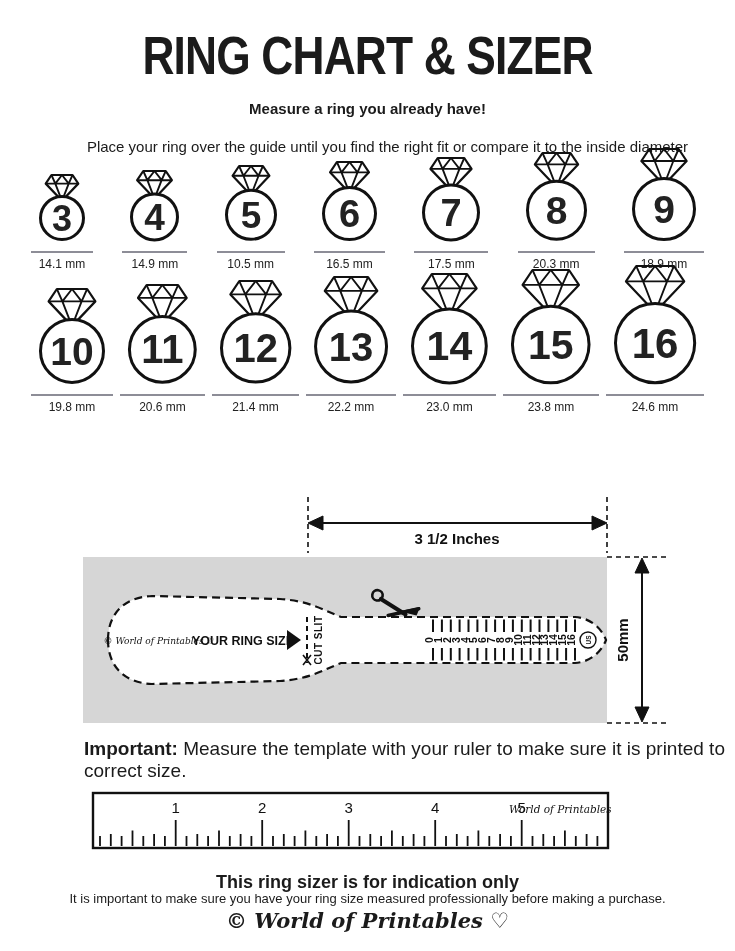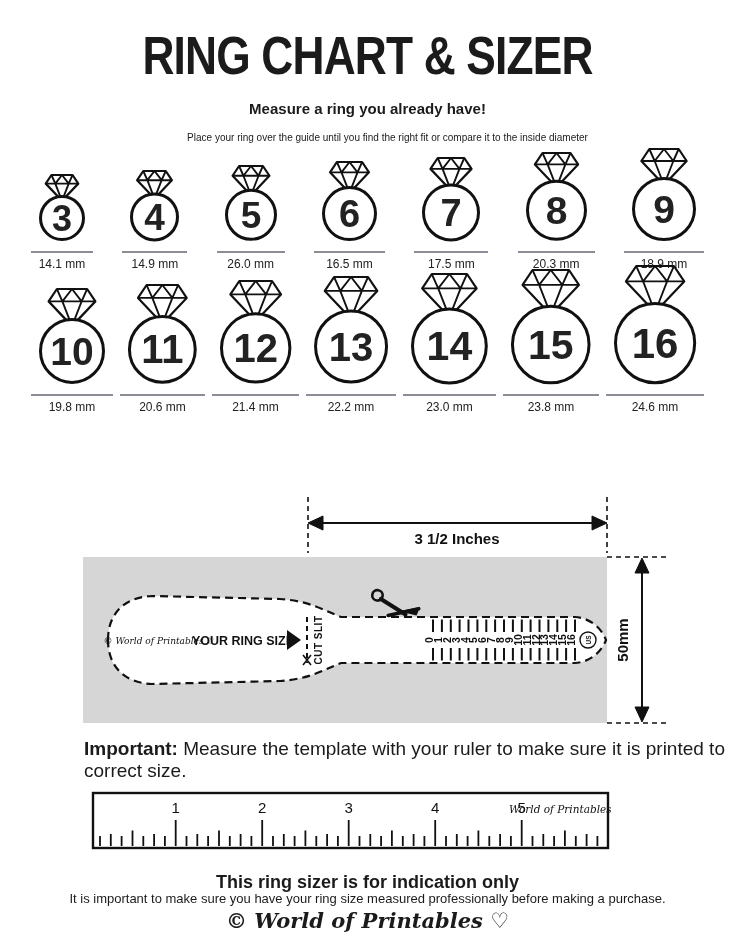--- a/index.html
+++ b/index.html
@@ -8,21 +8,21 @@
     background:#ffffff;color:#1b1b1b;
     font-family:"Liberation Sans", sans-serif;
   }
   .abs{position:absolute;}
   .center{left:0;right:0;text-align:center;}
   .page-title{
     top:24px;font-size:54px;font-weight:bold;letter-spacing:-1px;
     transform:scaleX(0.82);transform-origin:center;white-space:nowrap;
   }
   .sub-bold{top:100px;font-size:15px;font-weight:bold;}
-  .sub-text{top:132px;font-size:10px;padding-left:40px;}
+  .sub-text{top:138px;font-size:15px;padding-left:40px;}
   .ring-row{
     position:absolute;left:31px;width:673px;display:flex;
     justify-content:space-between;align-items:flex-end;
   }
   .ring-row-1{top:171px;height:100px;}
   .ring-row-2{top:288px;height:126px;}
   .ring-cell{display:flex;flex-direction:column;align-items:center;}
   .ring-line{border-top:2px solid #8d8d97;margin-top:5px;}
   .ring-mm{font-size:12px;margin-top:4px;color:#222;white-space:nowrap;}
   .sizer-svg{left:55px;top:483px;}
@@ -70,21 +70,21 @@
     <div class="ring-cell">
         <svg width="64" height="83" viewBox="0 0 64 83">
           <g transform="translate(32,3) scale(1.083)" fill="none" stroke="#111" stroke-width="2.03" stroke-linejoin="round">
             <path d="M -17 9 L -11 0 L 11 0 L 17 9 L 0 27 Z"></path>
             <path d="M -17 9 H 17 M -11 0 L -7 9 M 11 0 L 7 9 M 0 0 L -7 9 M 0 0 L 7 9 M -7 9 L 0 27 M 7 9 L 0 27" stroke-width="1.73"></path>
           </g>
           <circle cx="32" cy="51.8" r="24.5" fill="#fff" stroke="#111" stroke-width="3"></circle>
           <text x="32" y="64.8" text-anchor="middle" font-size="37" font-weight="bold" fill="#222">5</text>
         </svg>
         <div class="ring-line" style="width:68px"></div>
-        <div class="ring-mm">26.0 mm</div>
+        <div class="ring-mm">10.5 mm</div>
       </div>
     <div class="ring-cell">
         <svg width="67" height="87" viewBox="0 0 67 87">
           <g transform="translate(33.5,3) scale(1.146)" fill="none" stroke="#111" stroke-width="1.92" stroke-linejoin="round">
             <path d="M -17 9 L -11 0 L 11 0 L 17 9 L 0 27 Z"></path>
             <path d="M -17 9 H 17 M -11 0 L -7 9 M 11 0 L 7 9 M 0 0 L -7 9 M 0 0 L 7 9 M -7 9 L 0 27 M 7 9 L 0 27" stroke-width="1.63"></path>
           </g>
           <circle cx="33.5" cy="54.6" r="26.0" fill="#fff" stroke="#111" stroke-width="3"></circle>
           <text x="33.5" y="67.8" text-anchor="middle" font-size="38" font-weight="bold" fill="#222">6</text>
         </svg>

